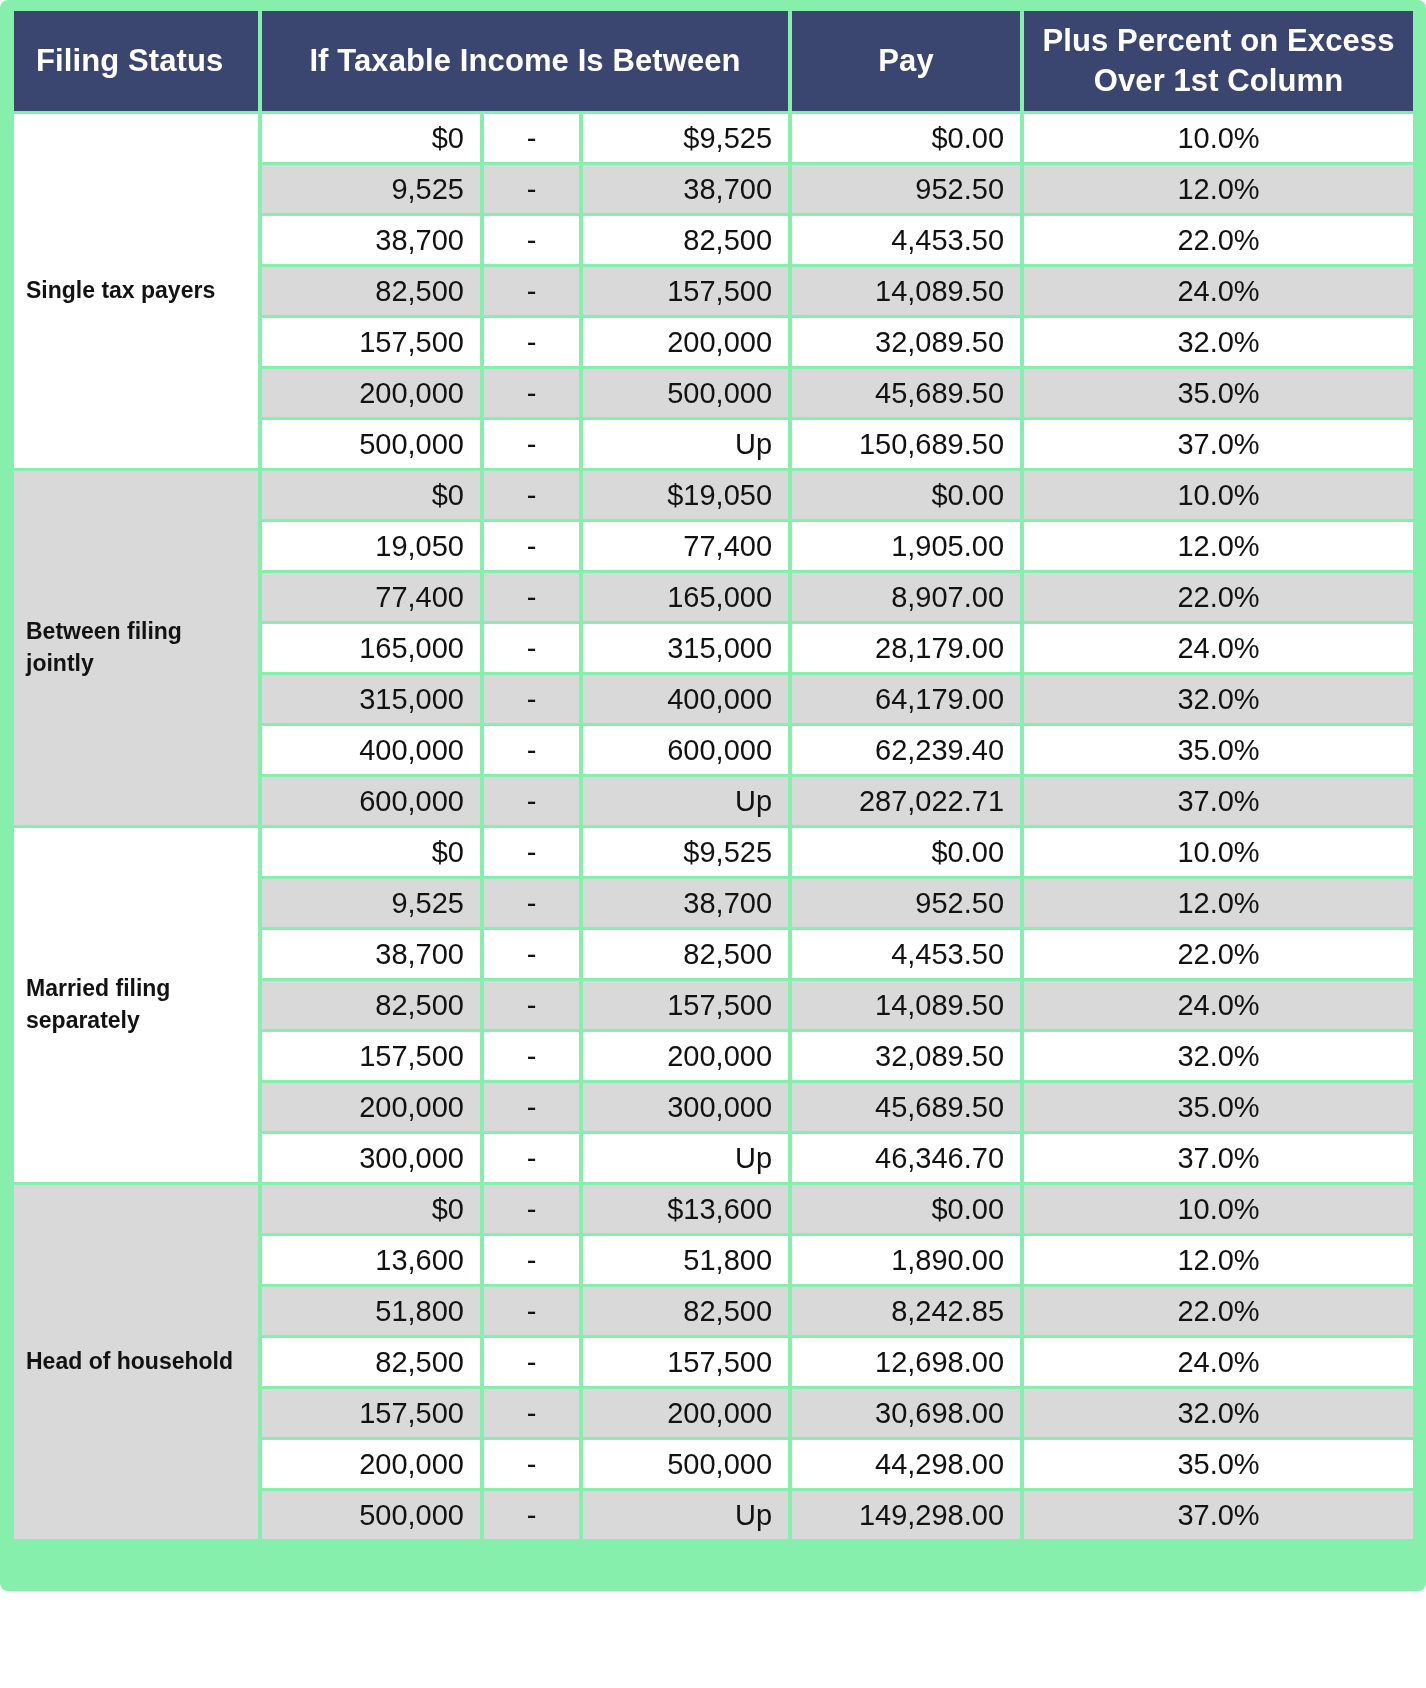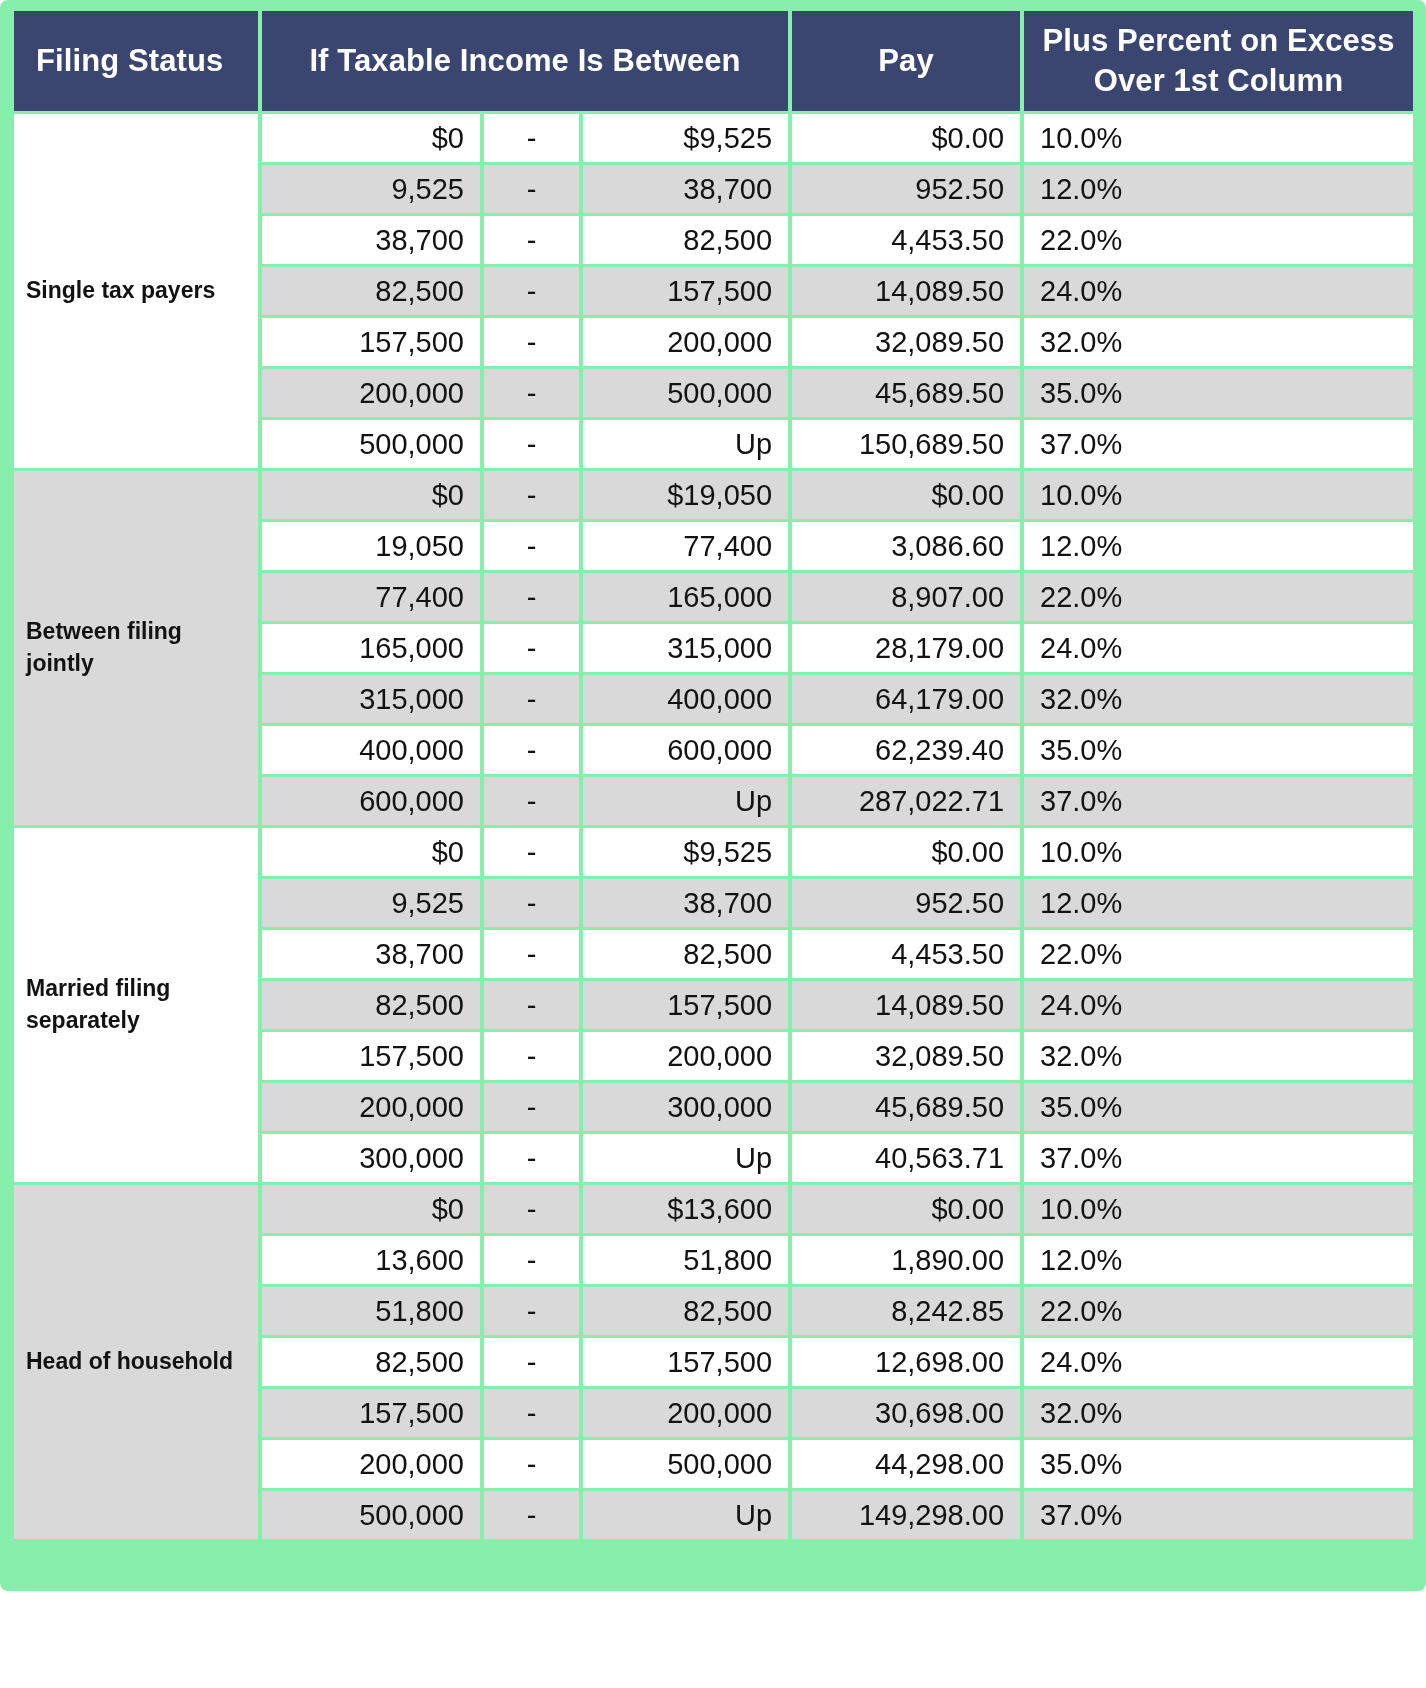--- a/index.html
+++ b/index.html
@@ -56,21 +56,21 @@
     color: #121212;
     vertical-align: middle;
     padding: 2px 16px;
     white-space: nowrap;
   }
   td.band  { background: #d9d9d9; }
   td.plain { background: #ffffff; }
 
   td.v-low, td.v-high, td.v-pay { text-align: right; }
   td.v-dash { text-align: center; }
-  td.v-pct  { }
+  td.v-pct  { text-align: center; }
 
   
   td.status-cell {
     font-weight: bold;
     font-size: 23px;
     text-align: left;
     vertical-align: middle;
     padding-left: 12px;
     padding-right: 6px;
     line-height: 1.38;
@@ -159,21 +159,21 @@
           <td class="v-low band">$0</td>
           <td class="v-dash band">-</td>
           <td class="v-high band">$19,050</td>
           <td class="v-pay band">$0.00</td>
           <td class="v-pct band">10.0%</td>
         </tr>
         <tr>
           <td class="v-low plain">19,050</td>
           <td class="v-dash plain">-</td>
           <td class="v-high plain">77,400</td>
-          <td class="v-pay plain">3,086.60</td>
+          <td class="v-pay plain">1,905.00</td>
           <td class="v-pct plain">12.0%</td>
         </tr>
         <tr>
           <td class="v-low band">77,400</td>
           <td class="v-dash band">-</td>
           <td class="v-high band">165,000</td>
           <td class="v-pay band">8,907.00</td>
           <td class="v-pct band">22.0%</td>
         </tr>
         <tr>
@@ -244,21 +244,21 @@
           <td class="v-low band">200,000</td>
           <td class="v-dash band">-</td>
           <td class="v-high band">300,000</td>
           <td class="v-pay band">45,689.50</td>
           <td class="v-pct band">35.0%</td>
         </tr>
         <tr>
           <td class="v-low plain">300,000</td>
           <td class="v-dash plain">-</td>
           <td class="v-high plain">Up</td>
-          <td class="v-pay plain">40,563.71</td>
+          <td class="v-pay plain">46,346.70</td>
           <td class="v-pct plain">37.0%</td>
         </tr>
         <tr>
           <td class="status-cell band" rowspan="7">Head of household</td>
           <td class="v-low band">$0</td>
           <td class="v-dash band">-</td>
           <td class="v-high band">$13,600</td>
           <td class="v-pay band">$0.00</td>
           <td class="v-pct band">10.0%</td>
         </tr>

